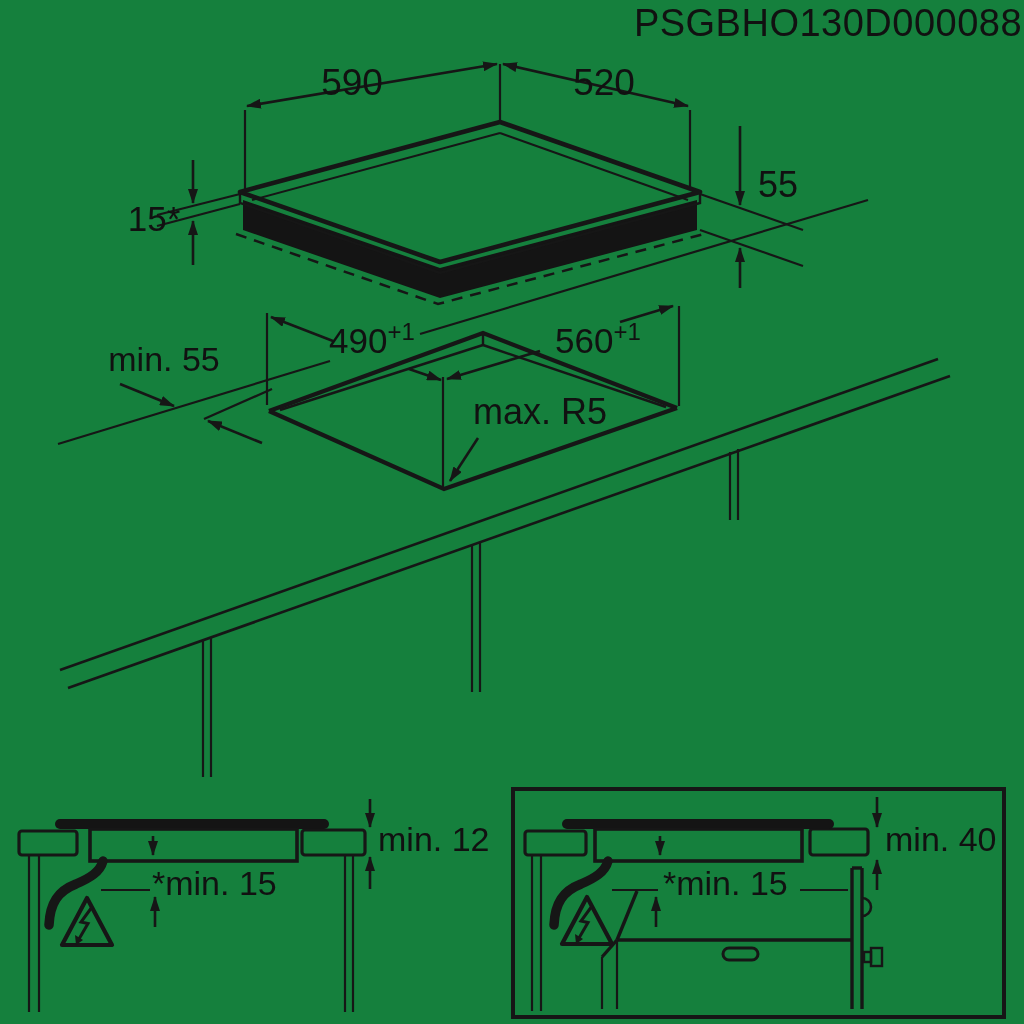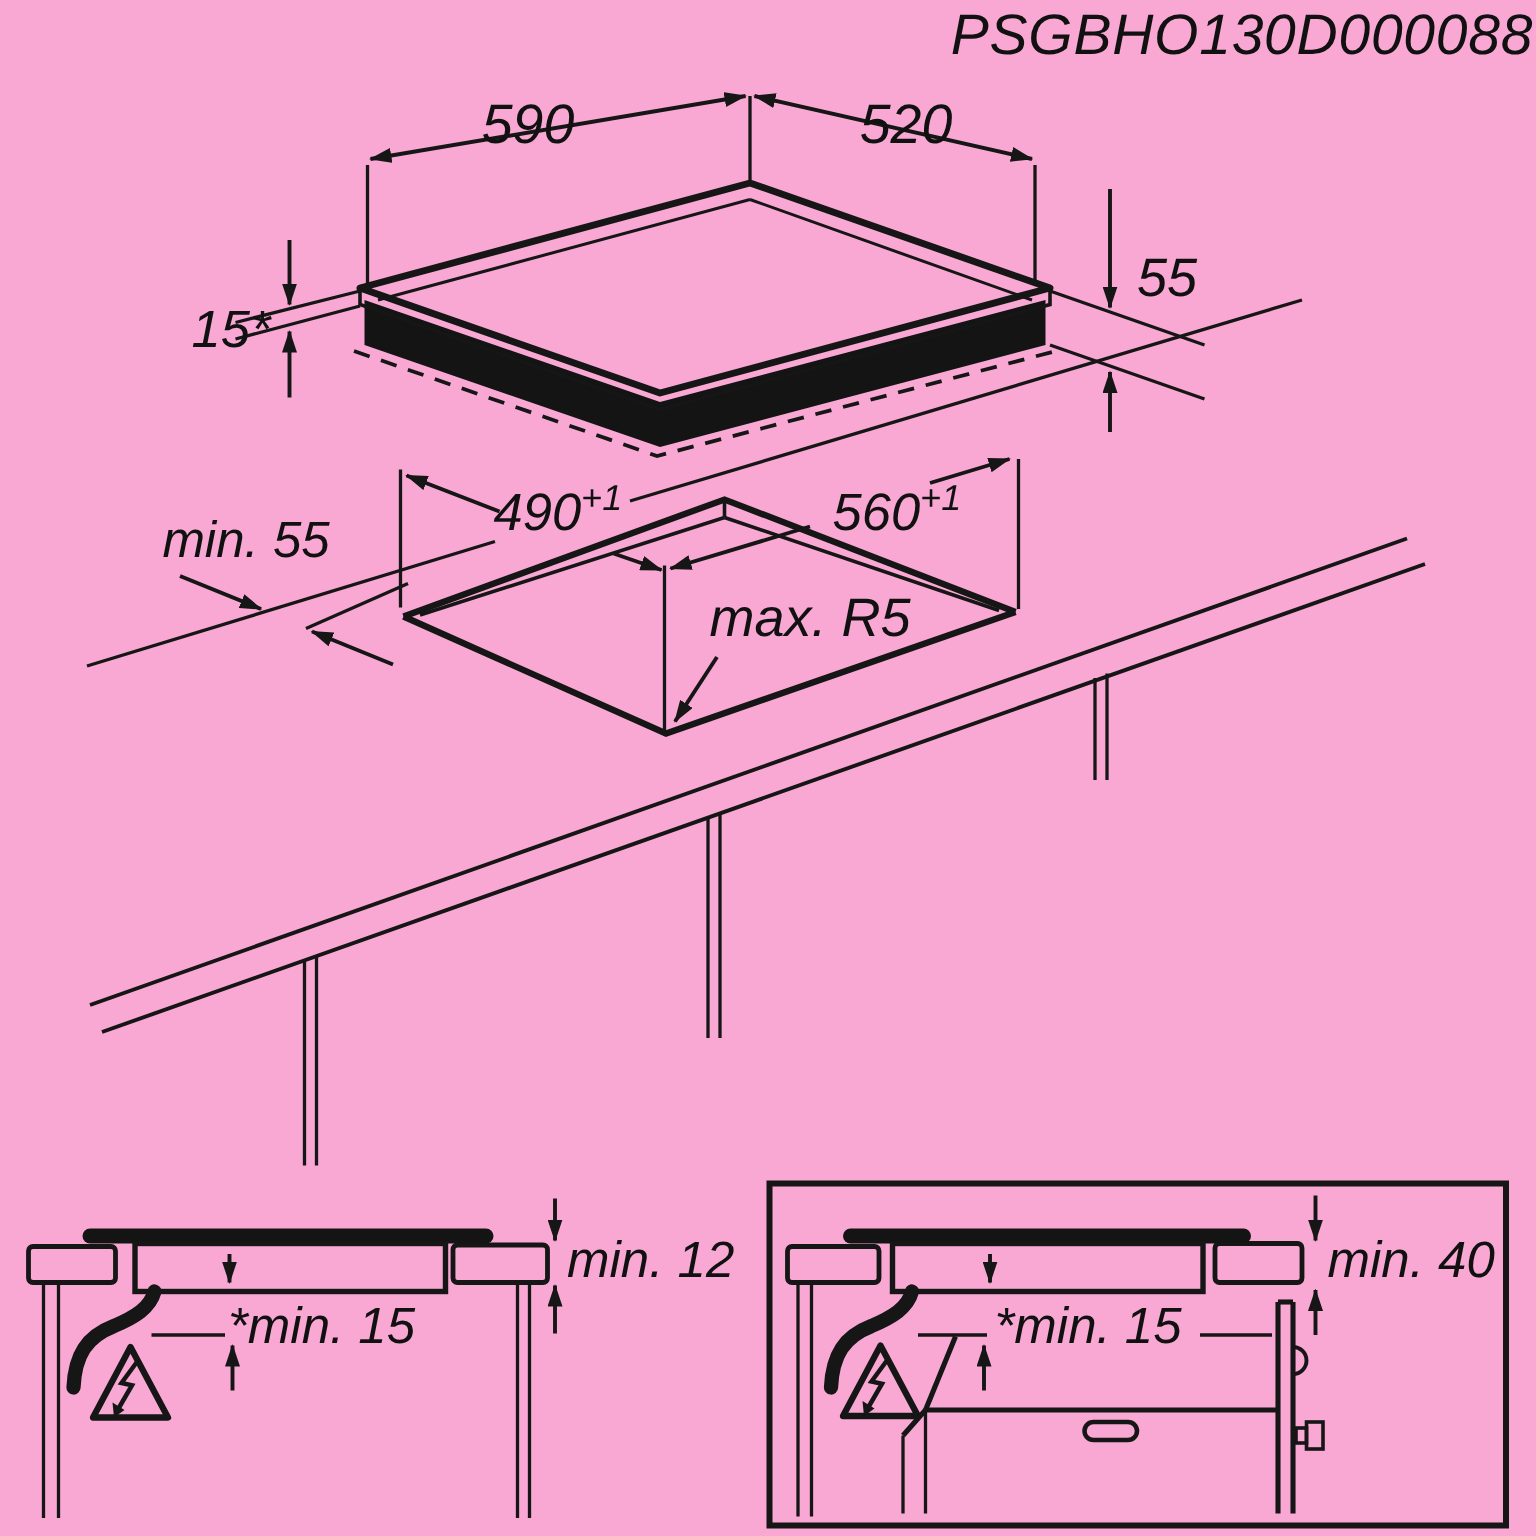--- a/index.html
+++ b/index.html
@@ -1,16 +1,16 @@
 <!DOCTYPE html>
 <html><head>
 <meta charset="utf-8">
 <style>
   html,body{margin:0;padding:0;background:#ffffff;}
-  .stage{width:1024px;height:1024px;position:relative;background:#f9a8d4;overflow:hidden;font-style:italic;}
+  .stage{width:1024px;height:1024px;position:relative;background:#15803d;overflow:hidden;}
   svg{display:block;}
   text{font-family:"Liberation Sans","DejaVu Sans",sans-serif;fill:#111;}
   .ln{stroke:#161616;fill:none;}
   .thin{stroke-width:2.2;}
   .dim{stroke-width:2.6;}
   .sect{stroke-width:3.4;}
 </style>
 </head>
 <body>
 

